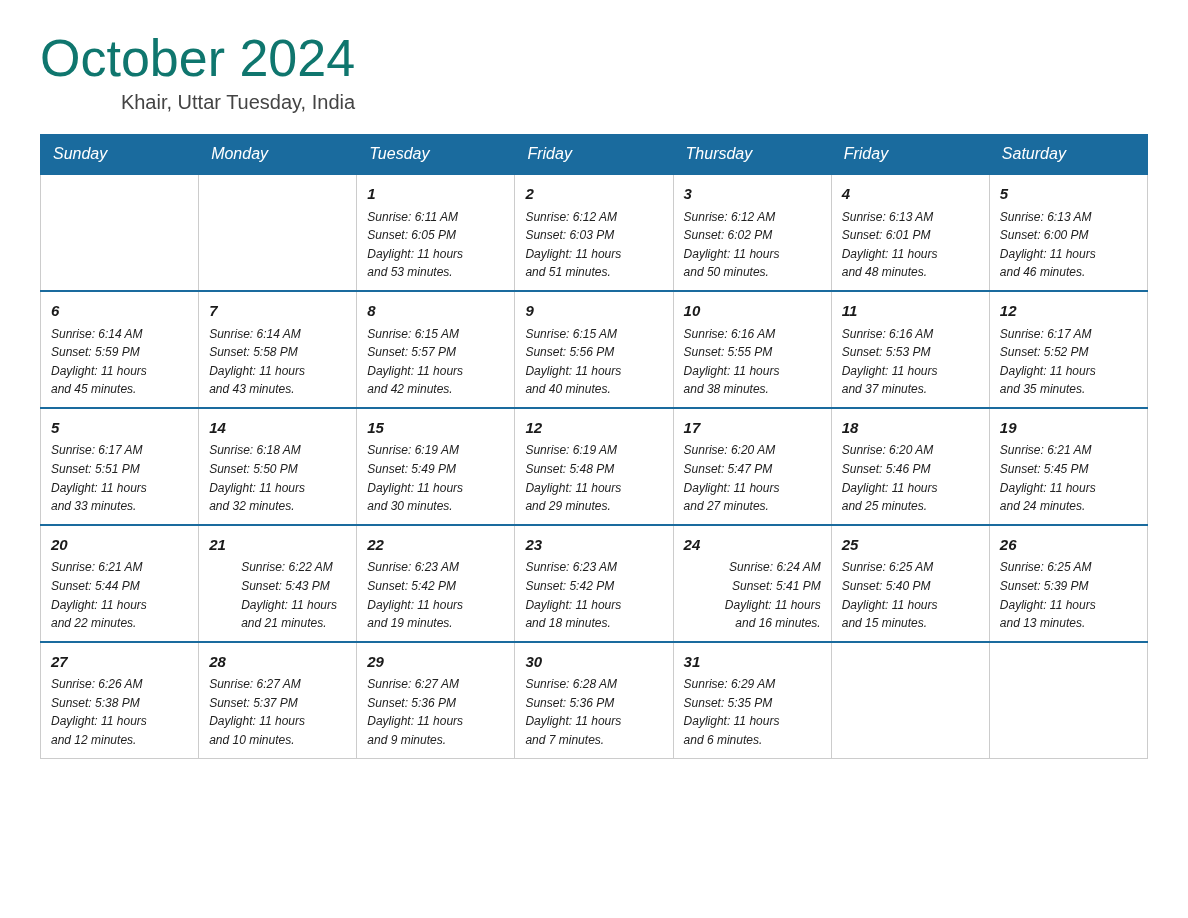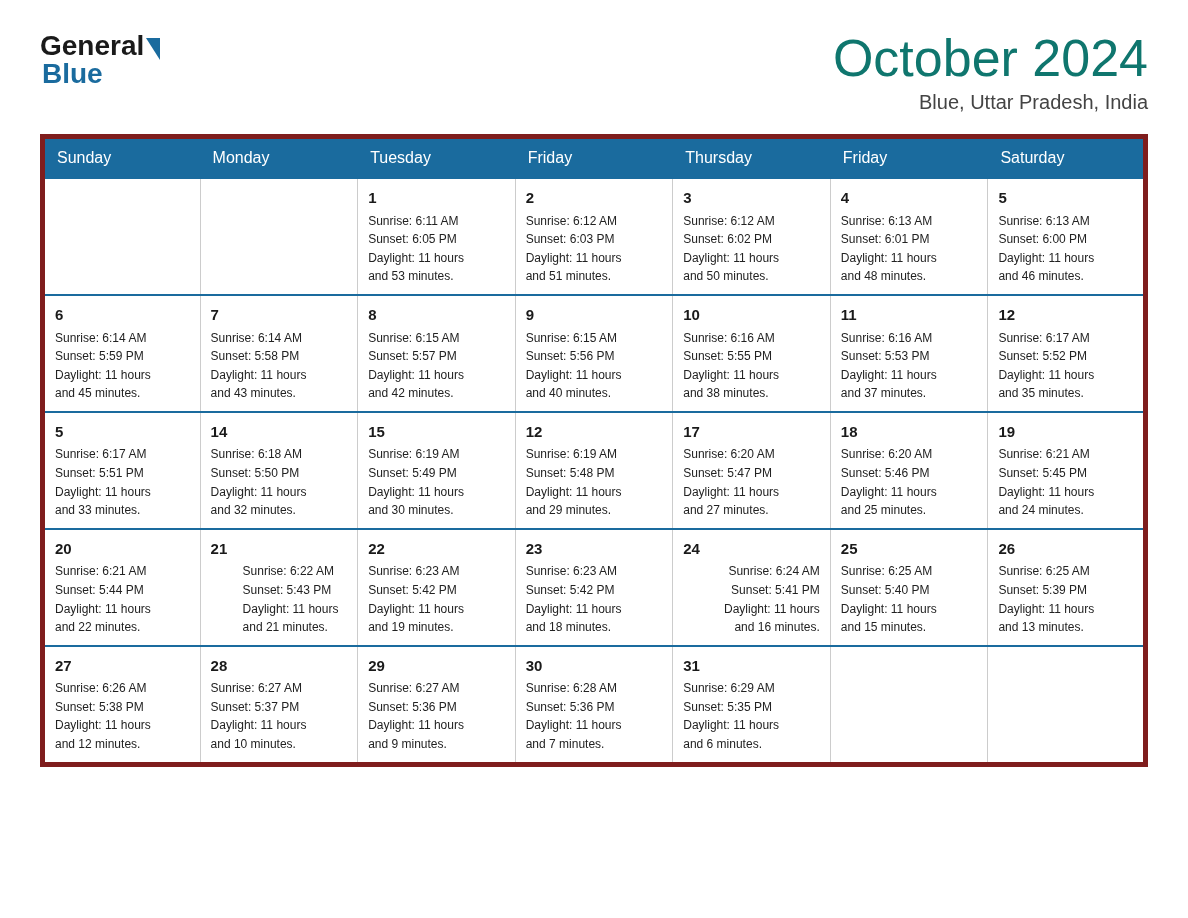--- a/index.html
+++ b/index.html
@@ -56,21 +56,22 @@
       line-height: 1.1;
     }
     .location {
       font-size: 20px;
       color: #444;
       margin-top: 4px;
     }
     .calendar {
       width: 100%;
       border-collapse: collapse;
-      border: 5px solid #7f1d1d;
+      border: 1px solid #7f1d1d;
+      font-style: italic;
     }
     .calendar th {
       background-color: #1a6b9e;
       color: #ffffff;
       font-size: 16px;
       font-weight: normal;
       padding: 10px 12px;
       text-align: left;
       border: 1px solid #1a6b9e;
     }
@@ -104,32 +105,23 @@
       background: #fff;
     }
     .calendar tbody tr:last-child {
       border-bottom: 1px solid #ccc;
     }
   </style>
 </head>
 <body>
 
 <div class="header">
-  <div class="logo">
-    <div class="logo-text">
-      <span class="logo-general">General</span>
-      <span class="logo-triangle"></span>
-    </div>
-    <div style="margin-top:-4px; margin-left:2px;">
-      <span class="logo-blue">Blue</span>
-    </div>
-  </div>
   <div class="title-block">
     <div class="month-title">October 2024</div>
-    <div class="location">Blue, Uttar Pradesh, India</div>
+    <div class="location">Khair, Uttar Tuesday, India</div>
   </div>
 </div>
 
 <table class="calendar">
   <thead>
     <tr>
     <th>Sunday</th>
         <th>Monday</th>
         <th>Tuesday</th>
         <th>Friday</th>

